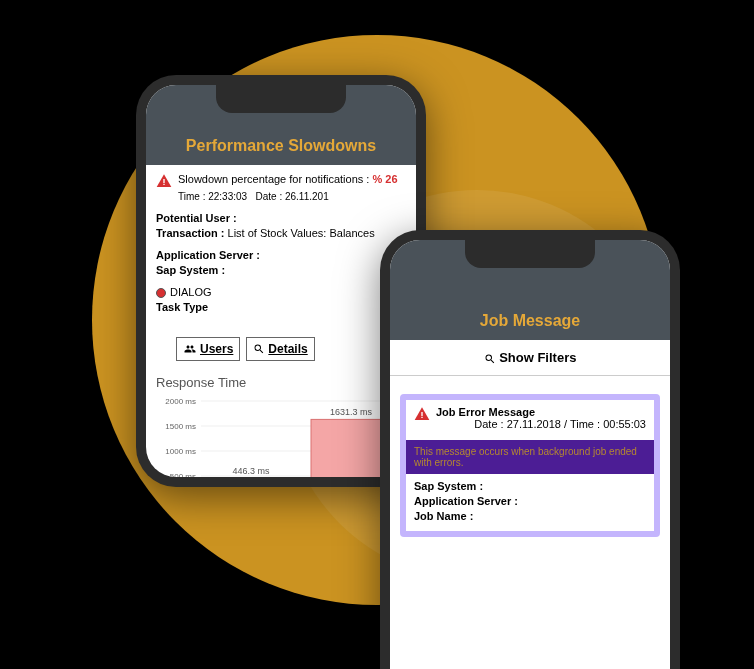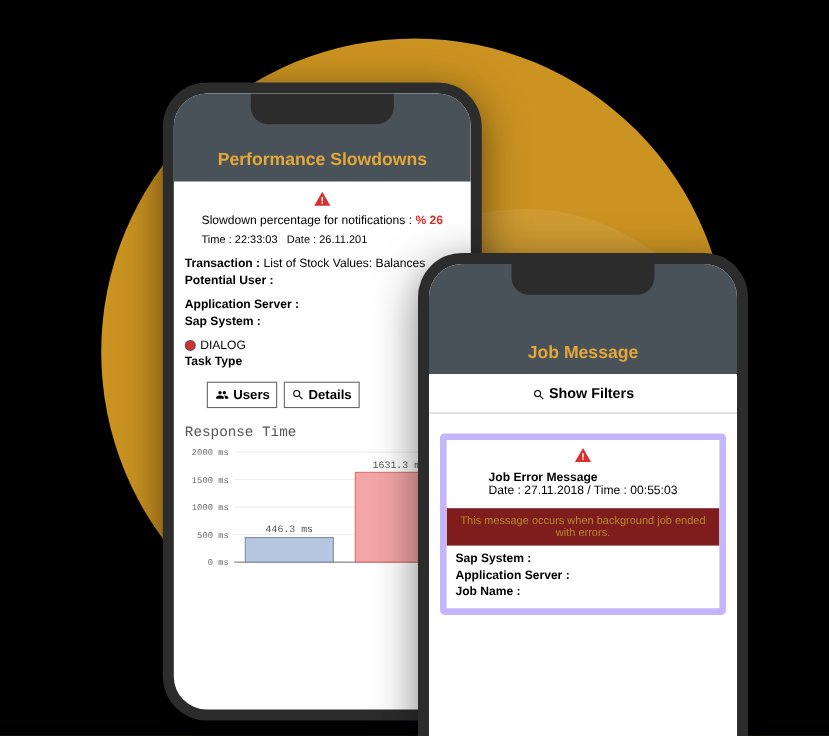--- a/index.html
+++ b/index.html
@@ -52,22 +52,22 @@
   height: 28px;
   background: #2c2c2c;
   border-radius: 0 0 16px 16px;
   left: 50%;
   transform: translateX(-50%);
   top: 0;
   z-index: 10;
 }
 .phone-left {
   width: 290px;
-  height: 580px;
-  left: 148px;
+  height: 412px;
+  left: 136px;
   top: 75px;
 }
 .phone-right {
   width: 300px;
   height: 580px;
   left: 380px;
   top: 230px;
 }
 .header-bar {
   background: #4a5259;
@@ -82,24 +82,23 @@
   font-size: 16px;
   font-weight: bold;
 }
 .content {
   padding: 8px 10px;
   font-size: 11px;
   color: #000;
 }
 .alert-row {
   display: flex;
-  align-items: center;
+  align-items: flex-start;
   gap: 6px;
   margin-bottom: 4px;
-  flex-direction: column;
 }
 .alert-icon {
   width: 16px;
   height: 16px;
   flex-shrink: 0;
 }
 .bold { font-weight: bold; }
 .red { color: #d63031; font-weight: bold; }
 .field-row {
   margin-bottom: 3px;
@@ -113,37 +112,37 @@
   height: 8px;
   background: #d63031;
   border-radius: 50%;
   border: 1px solid #555;
   margin-right: 4px;
   vertical-align: middle;
 }
 .button-row {
   display: flex;
   gap: 6px;
-  margin-top: 12px;
+  margin-top: 24px;
   margin-left: 20px;
+  text-decoration: underline;
 }
 .btn {
   border: 1px solid #666;
   background: #fff;
   padding: 4px 6px;
   font-size: 12px;
   font-weight: bold;
   display: flex;
   align-items: center;
   gap: 3px;
   cursor: pointer;
 }
 .chart-area {
   margin-top: 14px;
-  font-family: Liberation Mono, monospace;
 }
 .chart-title {
   font-size: 13px;
   color: #555;
   margin-bottom: 6px;
 }
 .chart-svg {
   width: 260px;
   height: 110px;
 }
@@ -158,25 +157,25 @@
   border: 6px solid #c4b5fd;
   border-radius: 4px;
   margin-top: 10px;
   overflow: hidden;
 }
 .card-header {
   padding: 6px 8px;
   font-size: 11px;
 }
 .card-banner {
-  background: #7f1d1d;
+  background: #4c1d95;
   color: #b58830;
   font-size: 10px;
   padding: 6px 8px;
-  text-align: center;
+  text-align: left;
 }
 .card-body {
   padding: 6px 8px;
 }
 .time-row {
   text-align: right;
   font-size: 10px;
   margin-top: 2px;
 }
 </style>
@@ -205,22 +204,22 @@
             <span>Time :</span>
             <span>22:33:03</span>
             &nbsp;
             <span>Date :</span>
             <span>26.11.201</span>
           </div>
         </div>
       </div>
 
       <div class="section-gap"></div>
+      <div class="field-row"><span class="field-label">Potential User :</span></div>
       <div class="field-row"><span class="field-label">Transaction :</span> <span>List of Stock Values: Balances</span></div>
-      <div class="field-row"><span class="field-label">Potential User :</span></div>
 
       <div class="section-gap"></div>
       <div class="field-row"><span class="field-label">Application Server :</span></div>
       <div class="field-row"><span class="field-label">Sap System :</span></div>
 
       <div class="section-gap"></div>
       <div class="field-row"><span class="radio-dot"></span><span>DIALOG</span></div>
       <div class="field-row"><span class="field-label">Task Type</span></div>
 
       <div class="button-row">

